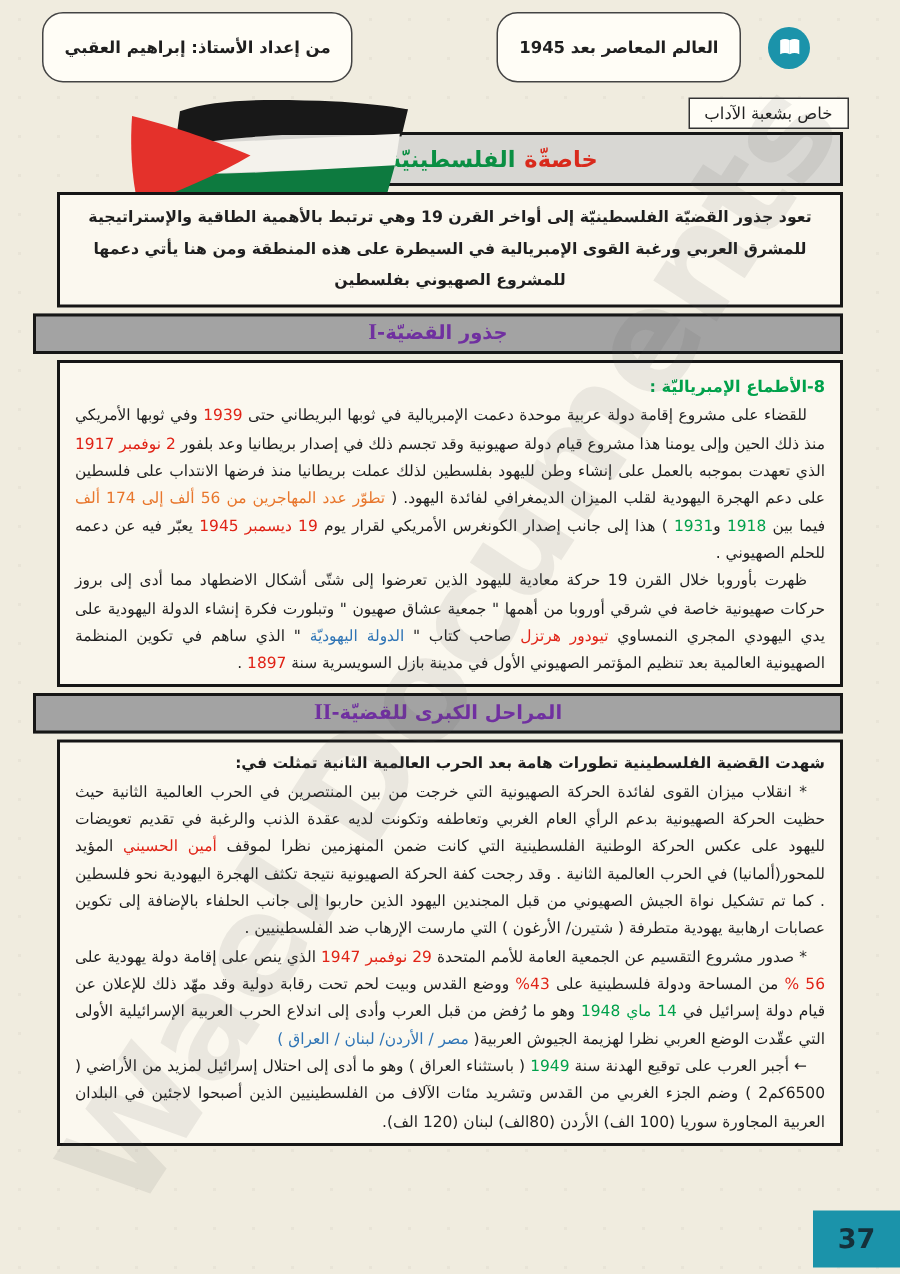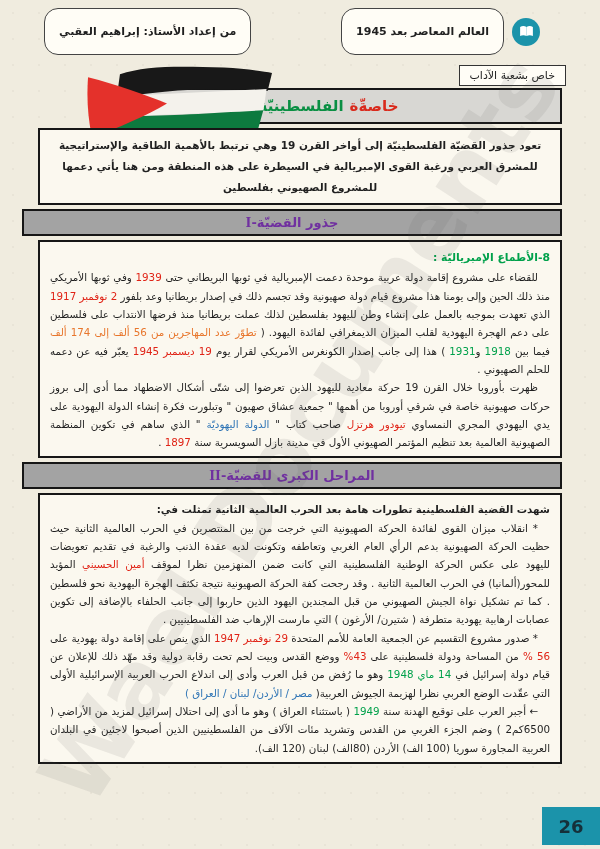--- a/index.html
+++ b/index.html
@@ -15,28 +15,28 @@
   }
   
   .watermark {
     position:absolute; white-space:nowrap; font-weight:bold;
     color:rgba(90,90,90,0.10); pointer-events:none; z-index:3;
     font-family:"DejaVu Sans", sans-serif;
   }
   .wm1 { top:430px; left:300px; font-size:92px; transform:translate(-50%,-50%) rotate(-57deg); }
   
   .topbar { display:flex; justify-content:space-between; align-items:center; margin:8px 60px 0 28px; }
-  .course-group { display:flex; align-items:center; gap:8px; }
+  .course-group { display:flex; align-items:center; gap:18px; }
   .icon-circle {
     width:28px; height:28px; border-radius:50%; background:#1b93aa;
     display:flex; align-items:center; justify-content:center; flex:0 0 auto;
   }
   .pill {
     background:#fffdf6; border:1.5px solid #444; border-radius:14px;
-    padding:16px 14px; font-size:11px; font-weight:bold; white-space:nowrap;margin-left:16px;
+    padding:16px 14px; font-size:11px; font-weight:bold; white-space:nowrap;
   }
   .track-note {
     display:inline-block; background:#fffdf6; border:1.5px solid #333;
     padding:3px 10px; font-size:11px; margin:6px 0 0 0;
   }
   .track-row { text-align:left; margin:0 0 0 34px; direction:ltr; }
   .track-row .track-note { direction:rtl; }
   
   .track-row { text-align:right; margin:4px 34px 0 0; }
   
@@ -144,14 +144,14 @@
 
 <div class="box content-box">
   <p class="no-indent"><span>شهدت القضية الفلسطينية تطورات هامة بعد الحرب العالمية الثانية تمثلت في:</span></p>
   <p><span>* انقلاب ميزان القوى لفائدة الحركة الصهيونية التي خرجت من بين المنتصرين في الحرب العالمية الثانية حيث حظيت الحركة الصهيونية بدعم الرأي العام الغربي وتعاطفه وتكونت لديه عقدة الذنب والرغبة في تقديم تعويضات لليهود على عكس الحركة الوطنية الفلسطينية التي كانت ضمن المنهزمين نظرا لموقف </span><span class="c-r">أمين الحسيني</span><span> المؤيد للمحور(ألمانيا) في الحرب العالمية الثانية . وقد رجحت كفة الحركة الصهيونية نتيجة تكثف الهجرة اليهودية نحو فلسطين . كما تم تشكيل نواة الجيش الصهيوني من قبل المجندين اليهود الذين حاربوا إلى جانب الحلفاء بالإضافة إلى تكوين عصابات ارهابية يهودية متطرفة ( شتيرن/ الأرغون ) التي مارست الإرهاب ضد الفلسطينيين .</span></p>
   <p><span>* صدور مشروع التقسيم عن الجمعية العامة للأمم المتحدة </span><span class="c-r">29 نوفمبر 1947</span><span> الذي ينص على إقامة دولة يهودية على </span><span class="c-r">56 %</span><span> من المساحة ودولة فلسطينية على </span><span class="c-r">43%</span><span> ووضع القدس وبيت لحم تحت رقابة دولية وقد مهّد ذلك للإعلان عن قيام دولة إسرائيل في </span><span class="c-g">14 ماي 1948</span><span> وهو ما رُفض من قبل العرب وأدى إلى اندلاع الحرب العربية الإسرائيلية الأولى التي عقّدت الوضع العربي نظرا لهزيمة الجيوش العربية( </span><span class="c-b">مصر / الأردن/ لبنان / العراق )</span></p>
   <p><span>← أجبر العرب على توقيع الهدنة سنة </span><span class="c-g">1949</span><span> ( باستثناء العراق ) وهو ما أدى إلى احتلال إسرائيل لمزيد من الأراضي ( 6500كم2 ) وضم الجزء الغربي من القدس وتشريد مئات الآلاف من الفلسطينيين الذين أصبحوا لاجئين في البلدان العربية المجاورة سوريا (100 الف) الأردن (80الف) لبنان (120 الف).</span></p>
 
 </div>
 
 <div class="footer">
-  <div class="page-num">26</div>
+  <div class="page-num">37</div>
 </div>
 
 </body></html>

